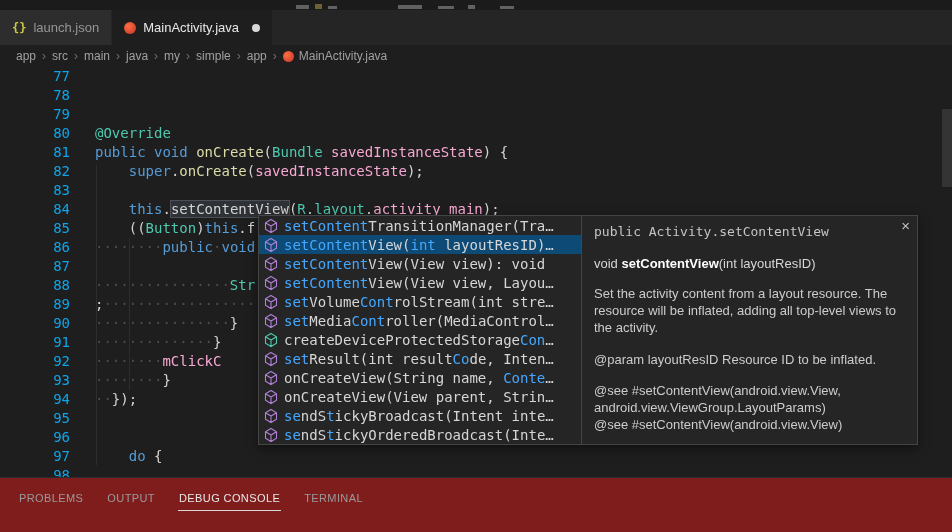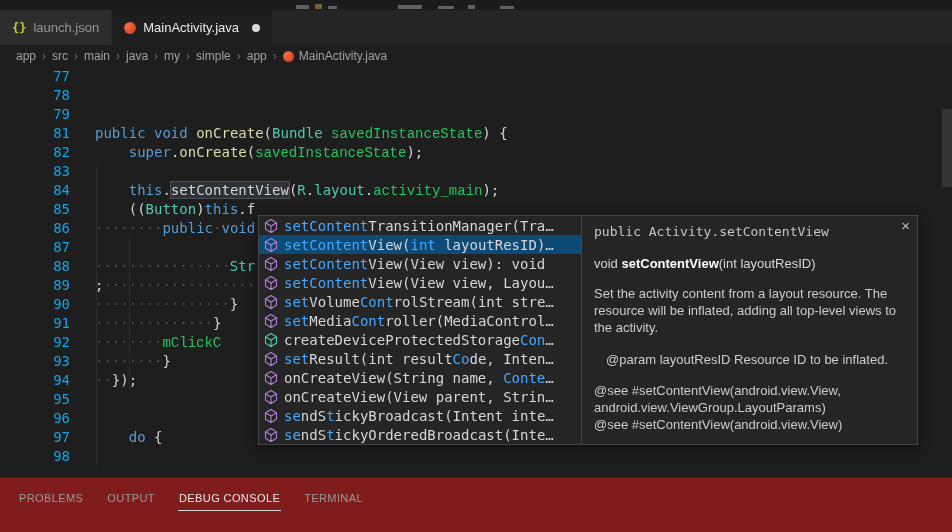--- a/index.html
+++ b/index.html
@@ -35,21 +35,21 @@
 
   
   .editor { position:relative; height:410px; background:#1e1e1e; overflow:hidden; }
   .crow { display:flex; height:19px; line-height:19px;
           font-family:"DejaVu Sans Mono", monospace; font-size:14px; }
   .gutter { width:70px; min-width:70px; text-align:right; color:#0ea5e9; user-select:none; }
   .codeln { white-space:pre; margin-left:25px; color:#d4d4d4; }
   .kw   { color:#569cd6; }
   .type { color:#4ec9b0; }
   .fn   { color:#dcdcaa; }
-  .var  { color:#22c55e;font-family:Liberation Mono, monospace; }
+  .var  { color:#f9a8d4; }
   .txt  { color:#d4d4d4; }
   .ann  { color:#4ec9b0; }
   .ws   { color:#4d4d4d; }
   .word-hl { background:rgba(85,95,110,.30); box-shadow:0 0 0 1px rgba(130,140,155,.45); }
   .guide { position:absolute; width:1px; background:rgba(255,255,255,.07); }
   .scroll-thumb { position:absolute; right:0; top:42px; width:10px; height:78px;
                   background:rgba(121,121,121,.25); }
 
   
   .suggest { position:absolute; left:258px; top:148px; display:flex; z-index:10;
@@ -63,21 +63,21 @@
 
   .sdocs { width:336px; border-left:1px solid #454545; padding:7px 10px 0 12px;
            font-size:13px; line-height:17px; color:#cccccc; position:relative; overflow:hidden; }
   .sdocs .title { font-family:"DejaVu Sans Mono", monospace; font-size:13px; color:#c5c5c5;
                   padding-right:18px; white-space:nowrap; overflow:hidden; }
   .close-x { position:absolute; top:3px; right:7px; font-size:15px; color:#c0c0c0;
              cursor:pointer; line-height:14px; }
   .sig  { margin-top:15px; color:#d7d7d7; }
   .sig b { color:#ffffff; }
   .desc { margin-top:13px; }
-  .pline{ margin-top:15px;margin-left:12px; }
+  .pline{ margin-top:15px; }
   .sees { margin-top:14px; }
 
   
   .panel { height:55px; background:#7f1d1d; border-top:1px solid #2b2b2b; }
   .ptabs { display:flex; gap:22px; padding:0 18px; height:33px; align-items:flex-end; }
   .ptab { font-size:11px; letter-spacing:.4px; color:#9a9a9a; cursor:pointer;
           padding:4px 1px 6px; border-bottom:1.5px solid transparent; }
   .ptab.active { color:#e7e7e7; border-bottom-color:#d7d7d7; }
 </style>
 </head>
@@ -132,20 +132,24 @@
       </div>
       <div class="crow">
         <span class="gutter">78</span>
         <span class="codeln"></span>
       </div>
       <div class="crow">
         <span class="gutter">79</span>
         <span class="codeln"></span>
       </div>
       <div class="crow">
+        <span class="gutter">80</span>
+        <span class="codeln"><span class="ann">@Override</span></span>
+      </div>
+      <div class="crow">
         <span class="gutter">81</span>
         <span class="codeln"><span class="kw">public</span><span class="txt"> </span><span class="kw">void</span><span class="txt"> </span><span class="fn">onCreate</span><span class="txt">(</span><span class="type">Bundle</span><span class="txt"> </span><span class="var">savedInstanceState</span><span class="txt">) {</span></span>
       </div>
       <div class="crow">
         <span class="gutter">82</span>
         <span class="codeln"><span class="txt">    </span><span class="kw">super</span><span class="txt">.</span><span class="fn">onCreate</span><span class="txt">(</span><span class="var">savedInstanceState</span><span class="txt">);</span></span>
       </div>
       <div class="crow">
         <span class="gutter">83</span>
         <span class="codeln"></span>

